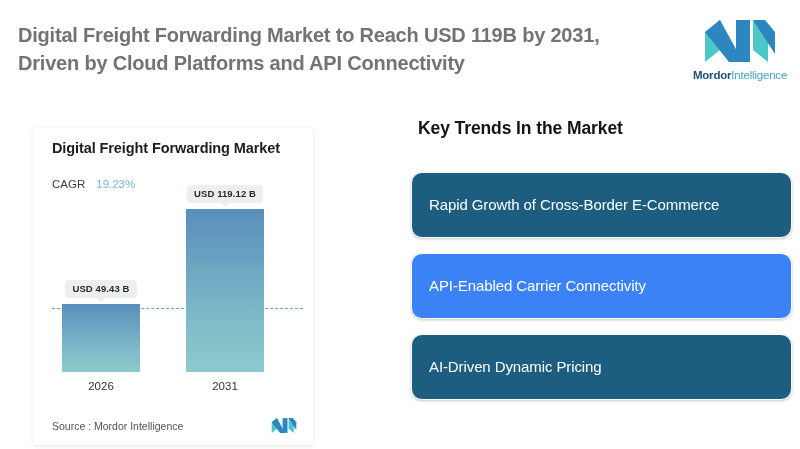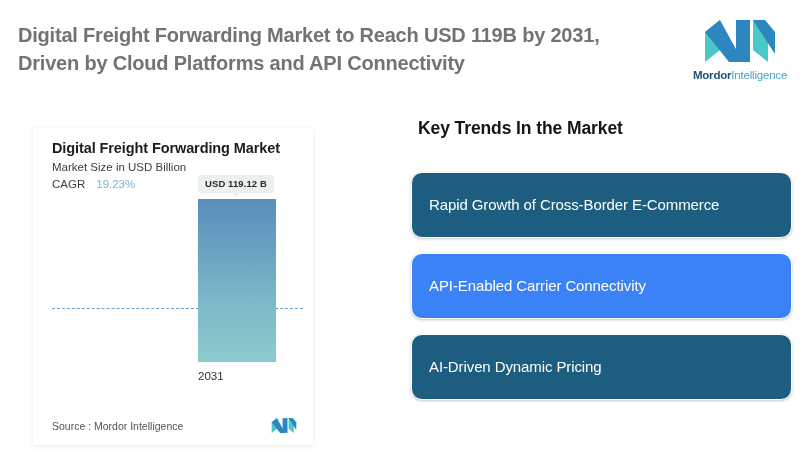--- a/index.html
+++ b/index.html
@@ -72,23 +72,23 @@
     right:10px; bottom:47px;
   }
   #dash-line {
     position:absolute;
     left:0; right:0;
     border-top:1.5px dashed #6f9fc4;
     height:0;
   }
   .bar-group {
     position:absolute;
-    bottom:36px;
+    bottom:26px;
     width:54px;
-    display:flex; flex-direction:column; align-items:flex-start;
+    display:flex; flex-direction:column; align-items:center;
   }
   .bar-group.g0 { left:22px; }
   .bar-group.g1 { left:146px; }
   .bar-rect {
     width:78px;
     background:linear-gradient(180deg,#5a8ebb 0%,#69a2c0 30%,#7cbac9 65%,#8ccbcd 100%);
   }
   .bar-xlabel {
     position:absolute;
     bottom:-20px;
@@ -167,28 +167,32 @@
     <polygon points="50,2 50,32 65,44 65,14" fill="#4dc8c8"></polygon>
     <polygon points="50,2 72,36 72,14 62,2" fill="#2e86c1"></polygon>
   </svg>
   <div class="logo-word">
     <span class="lw-a">Mordor</span><span class="lw-b">Intelligence</span>
   </div>
 </div>
 
 <div id="chart-card">
   <div id="chart-title">Digital Freight Forwarding Market</div>
-  <div id="chart-subtitle">Market Size in USD Billion</div>
   <div id="chart-cagr">
     <span>CAGR</span><span class="cagr-value">19.23%</span>
   </div>
 
   <div id="plot-area">
     <div id="dash-line" style="bottom: 89px;"></div>
 
+    <div class="bar-group g0">
+      <div class="bar-bubble" style="bottom: 74px;">USD 49.43 B</div>
+      <div class="bar-rect" style="height: 68px;"></div>
+      <div class="bar-xlabel">2026</div>
+    </div>
 
     <div class="bar-group g1">
       <div class="bar-bubble" style="bottom: 169px;">USD 119.12 B</div>
       <div class="bar-rect" style="height: 163px;"></div>
       <div class="bar-xlabel">2031</div>
     </div>
   </div>
 
   <div id="chart-source">Source :  Mordor Intelligence</div>
   <svg id="chart-source-logo" viewBox="0 0 74 46">

